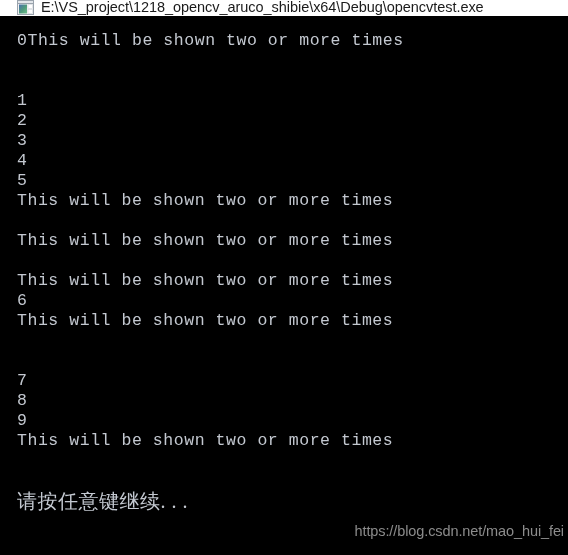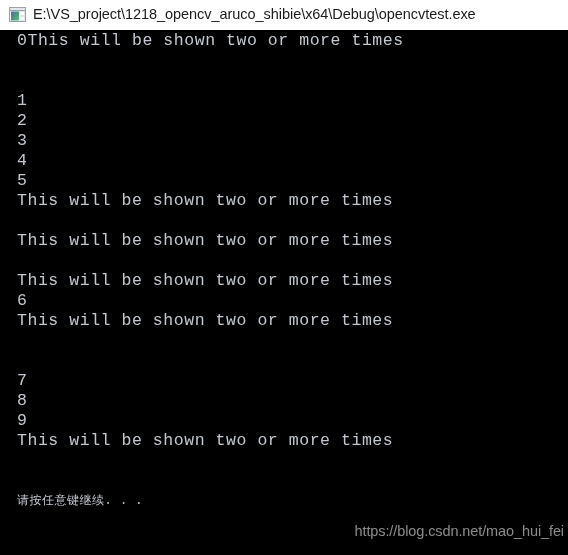--- a/index.html
+++ b/index.html
@@ -20,26 +20,26 @@
     height: 555px;
     background: #000000;
   }
 
   
   .titlebar {
     position: absolute;
     left: 0;
     top: 0;
     width: 568px;
-    height: 30px;
+    height: 16px;
     background: #ffffff;
     display: flex;
     align-items: center;
     box-sizing: border-box;
-    padding-left: 8px;
+    padding-left: 16px;
     border-bottom: 1px solid #ffffff;
   }
   .titlebar-icon {
     width: 17px;
     height: 17px;
     margin-right: 7px;
     margin-left: 1px;
     flex: 0 0 auto;
     position: relative;
   }
@@ -72,26 +72,27 @@
     width: 568px;
   }
 
   .cline {
     height: 20px;
     line-height: 20px;
     font-family: "Liberation Mono", "DejaVu Sans Mono", monospace;
     font-size: 16.5px;
     color: #c3c8d0;
     white-space: pre;
-    padding-left: 17px;
+    padding-left: 5px;
     letter-spacing: 0.55px;
+    margin-left: 12px;
   }
   .cline.cjk {
-    font-family: Liberation Mono, monospace;
-    font-size: 12px;
+    font-family: Liberation Serif, serif;
+    font-size: 20px;
     letter-spacing: 0.5px;
   }
   .cline.blank { color: transparent; }
 
   
   .watermark {
     position: absolute;
     right: 4px;
     bottom: 16px;
     font-family: "Liberation Sans", sans-serif;

